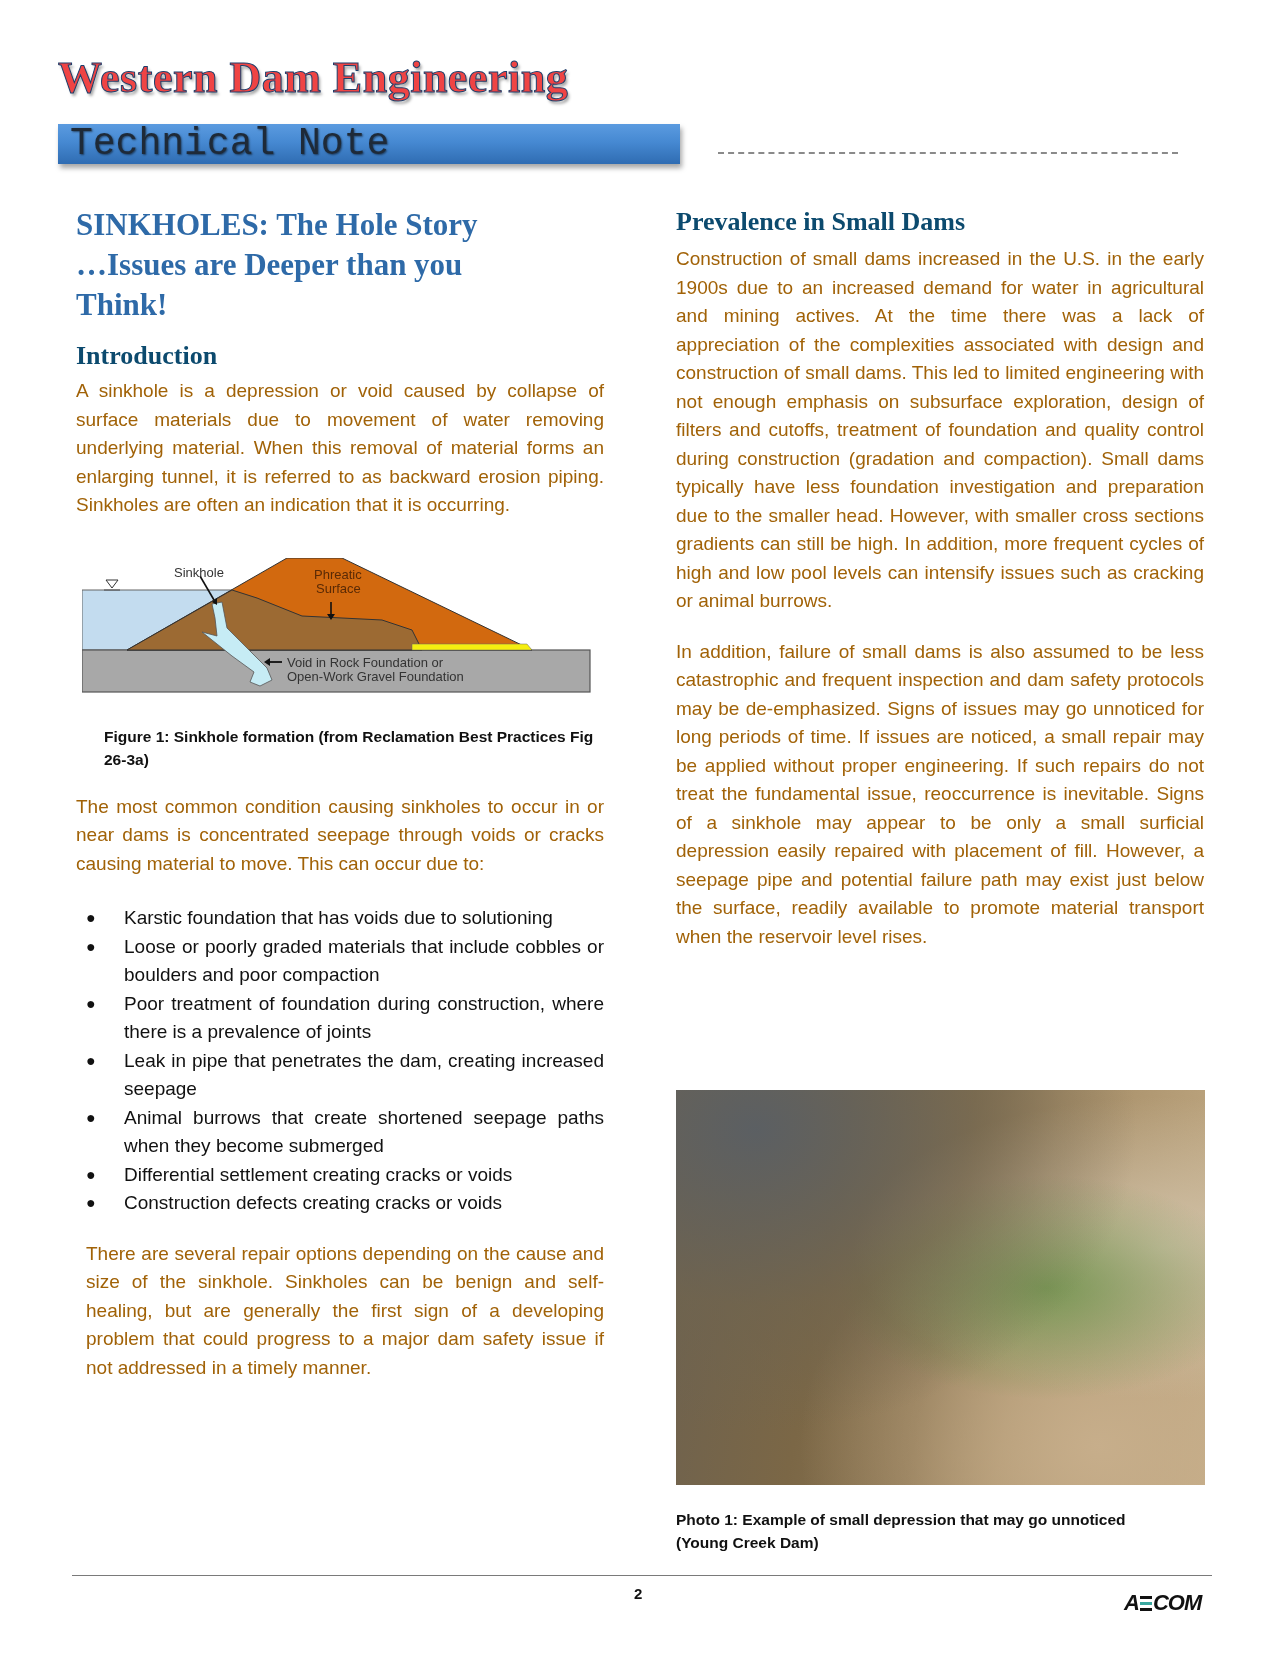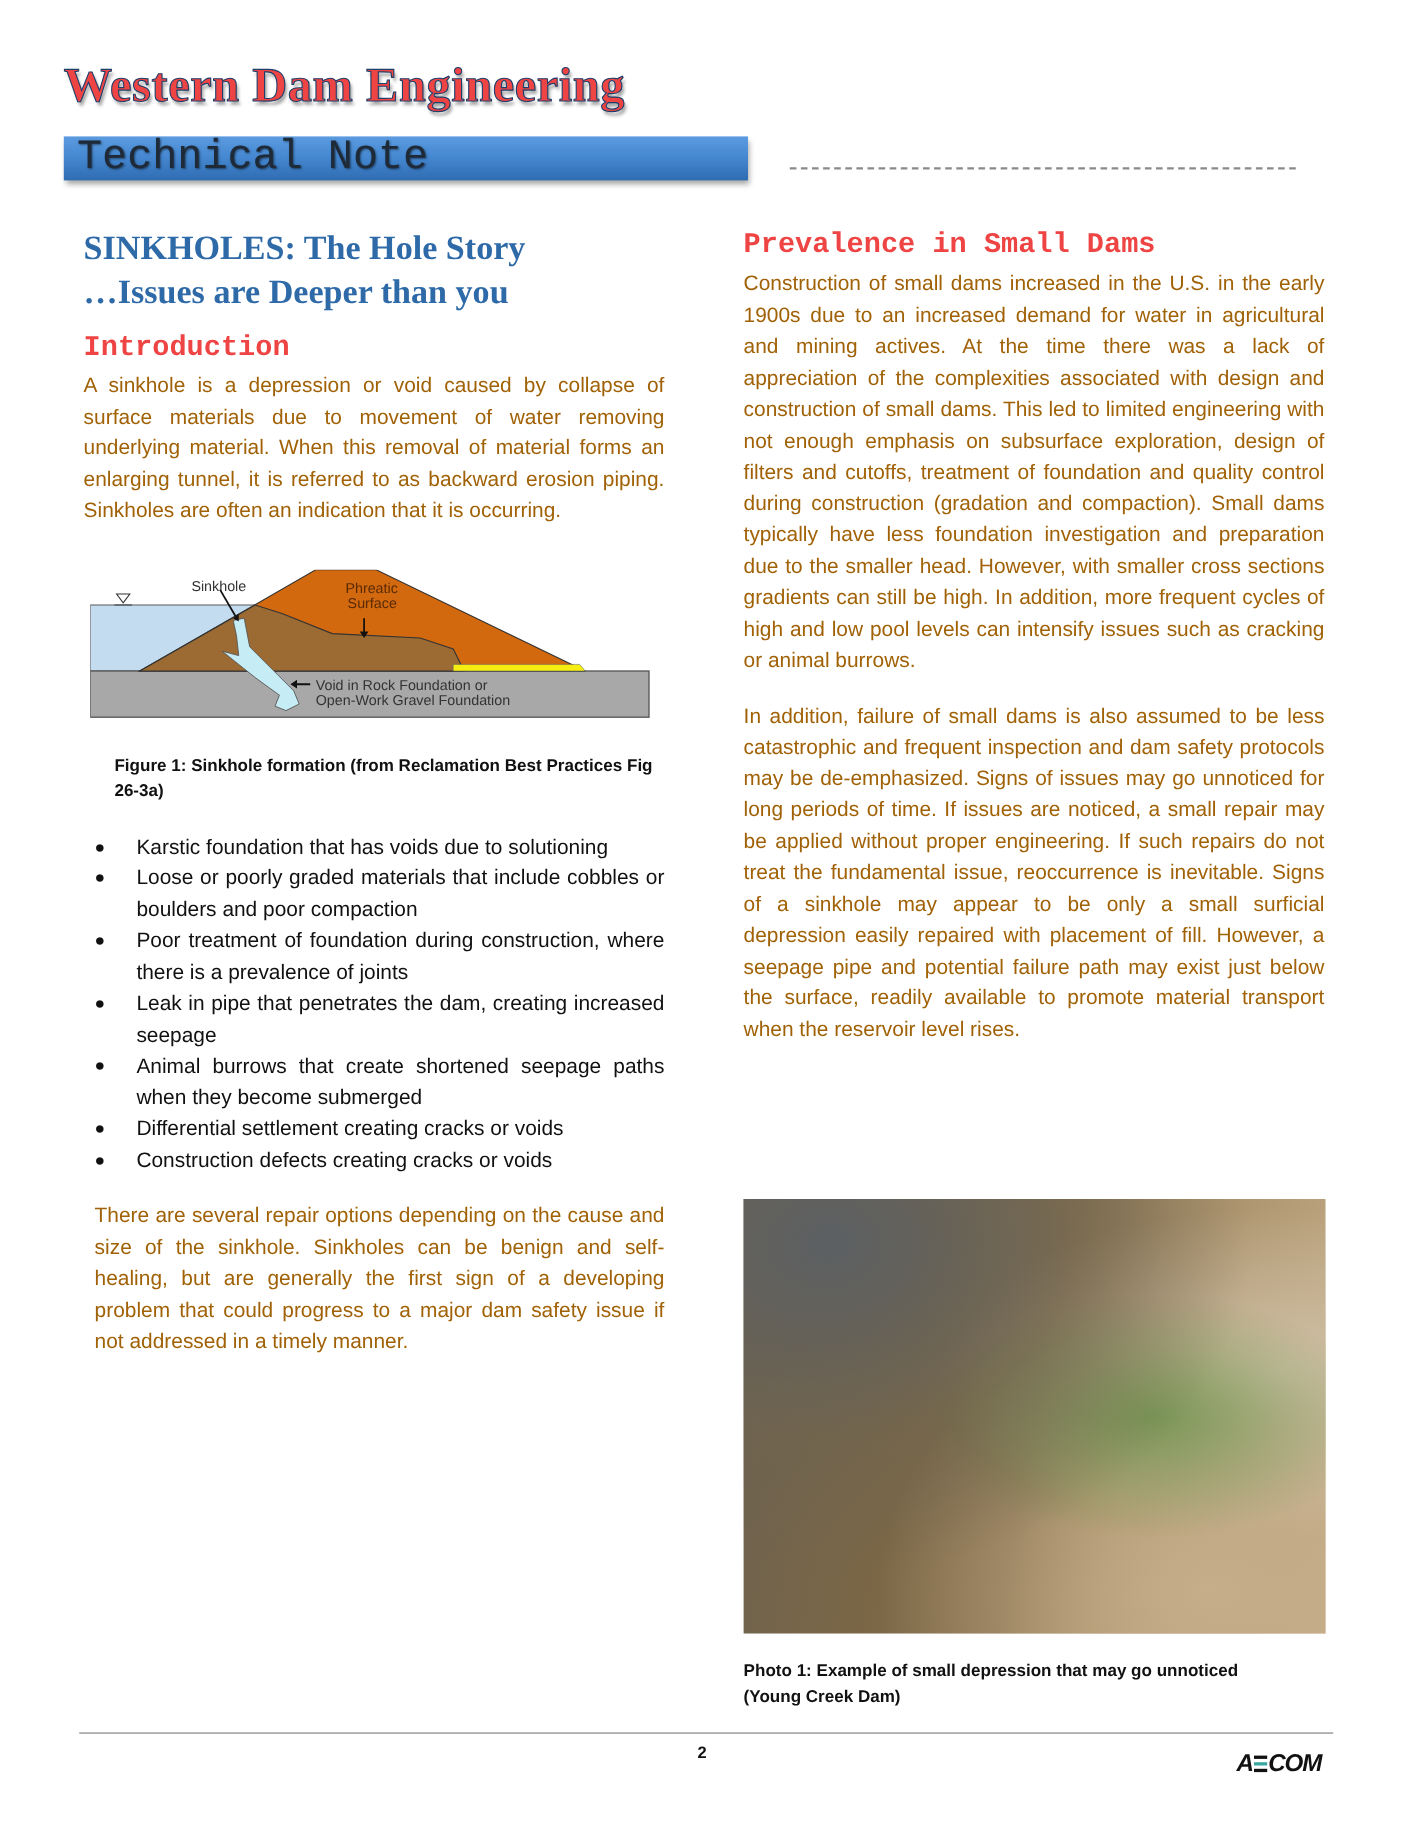--- a/index.html
+++ b/index.html
@@ -33,22 +33,22 @@
   .col { position: absolute; top: 205px; width: 528px; }
   .col-left { left: 76px; }
   .col-right { left: 676px; }
 
   .headline {
     font-family: "Liberation Serif", "DejaVu Serif", serif;
     font-weight: bold; font-size: 31px; line-height: 40px; color: #2e6aa8;
     margin-top: 0;
   }
   .h2 {
-    font-family: Liberation Mono, monospace;
-    font-weight: bold; font-size: 26px; line-height: 34px; color: #ef4444;
+    font-family: Liberation Serif, serif;
+    font-weight: bold; font-size: 26px; line-height: 34px; color: #0c4a6e;
   }
   .body-text {
     font-family: "Liberation Sans", "DejaVu Sans", sans-serif;
     font-size: 19px; line-height: 28.5px; text-align: justify; color: #a16207;
   }
   .caption {
     font-family: "Liberation Sans", "DejaVu Sans", sans-serif;
     font-weight: bold; font-size: 15.5px; line-height: 23px; color: #111;
   }
 
@@ -89,20 +89,21 @@
 
 <div class="masthead-title">Western Dam Engineering</div>
 <div class="masthead-bar"></div>
 <div class="masthead-sub">Technical Note</div>
 <div class="masthead-dash"></div>
 
 <div class="col col-left">
   <h1 class="headline">
     <div>SINKHOLES: The Hole Story</div>
     <div>…Issues are Deeper than you</div>
+    <div>Think!</div>
   </h1>
 
   <h2 class="h2" style="margin-top:14px;">Introduction</h2>
   <p class="body-text" style="margin-top:4px;">A sinkhole is a depression or void caused by collapse of surface materials due to movement of water removing underlying material. When this removal of material forms an enlarging tunnel, it is referred to as backward erosion piping. Sinkholes are often an indication that it is occurring.</p>
 
   <div class="diagram">
     <svg width="510" height="135" viewBox="0 0 510 135">
 
       <rect x="0" y="32" width="150" height="60" fill="#c3dcef" stroke="#666" stroke-width="1"></rect>
 
@@ -130,20 +131,21 @@
     </svg>
     <span class="diagram-label" style="left:92px; top:8px;">Sinkhole</span>
     <span class="diagram-label" style="left:232px; top:10px; color:#5a2a05;">Phreatic</span>
     <span class="diagram-label" style="left:234px; top:24px; color:#5a2a05;">Surface</span>
     <span class="diagram-label" style="left:205px; top:98px;">Void in Rock Foundation or</span>
     <span class="diagram-label" style="left:205px; top:112px;">Open-Work Gravel Foundation</span>
   </div>
 
   <p class="caption" style="margin-top:32px;margin-left:28px;">Figure 1: Sinkhole formation (from Reclamation Best Practices Fig 26-3a)</p>
 
+  <p class="body-text" style="margin-top:22px;">The most common condition causing sinkholes to occur in or near dams is concentrated seepage through voids or cracks causing material to move. This can occur due to:</p>
 
   <ul class="causes">
     <li><span class="bullet">●</span><span>Karstic foundation that has voids due to solutioning</span></li>
     <li><span class="bullet">●</span><span>Loose or poorly graded materials that include cobbles or boulders and poor compaction</span></li>
     <li><span class="bullet">●</span><span>Poor treatment of foundation during construction, where there is a prevalence of joints</span></li>
     <li><span class="bullet">●</span><span>Leak in pipe that penetrates the dam, creating increased seepage</span></li>
     <li><span class="bullet">●</span><span>Animal burrows that create shortened seepage paths when they become submerged</span></li>
     <li><span class="bullet">●</span><span>Differential settlement creating cracks or voids</span></li>
     <li><span class="bullet">●</span><span>Construction defects creating cracks or voids</span></li>
   </ul>

